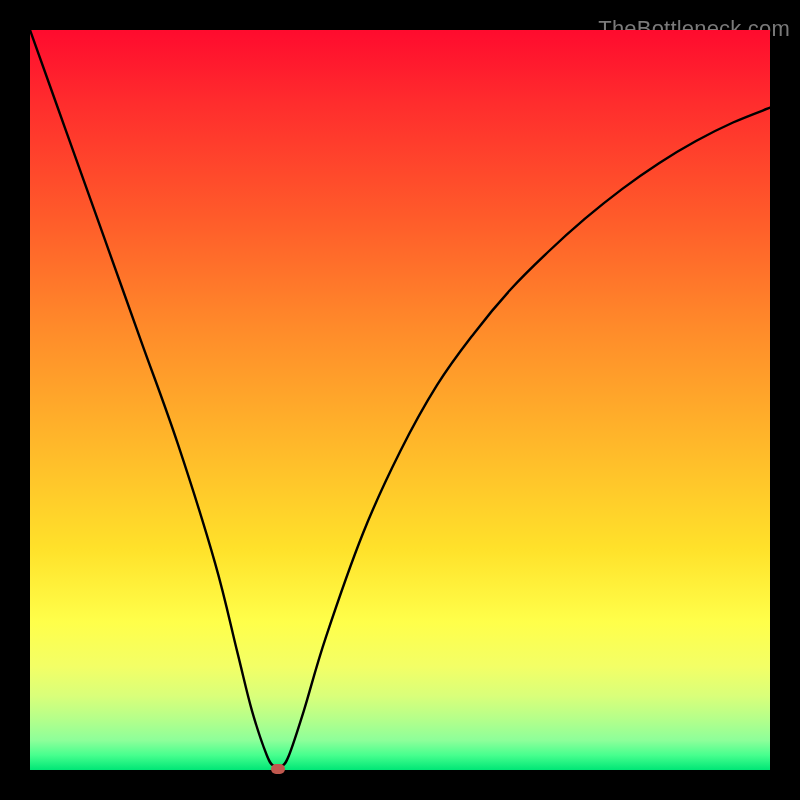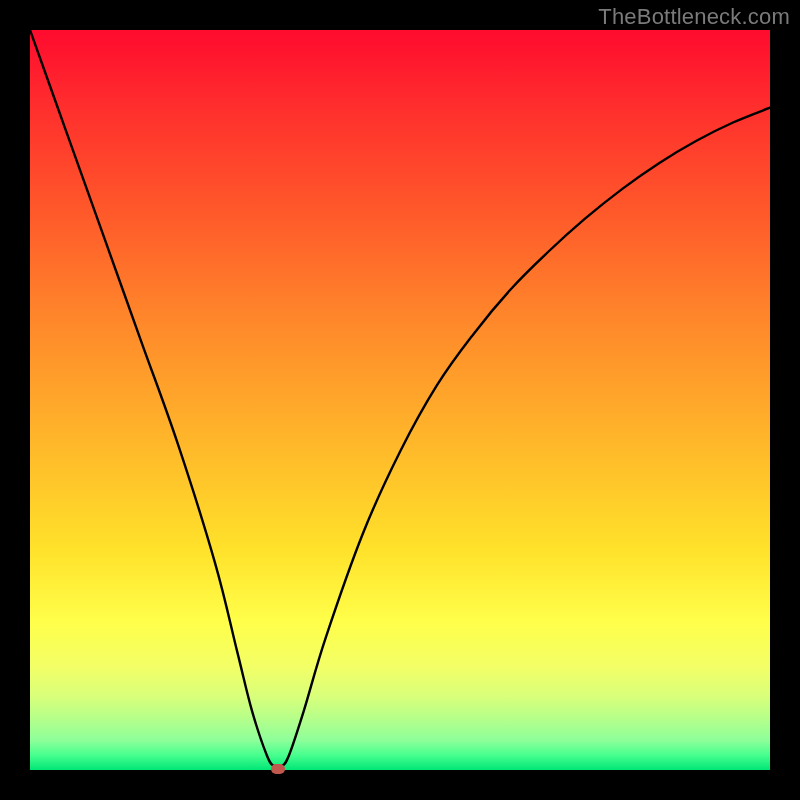--- a/index.html
+++ b/index.html
@@ -35,21 +35,21 @@
       #f3ff66 86%,
       #d9ff7a 90%,
       #b6ff8a 93%,
       #8dff9a 96%,
       #47ff8e 98%,
       #00e676 100%
     );
   }
   .watermark {
     position: absolute;
-    top: 4px;
+    top: 16px;
     right: 10px;
     color: #7a7a7a;
     font-size: 22px;
     letter-spacing: 0.2px;
     font-weight: 400;
     user-select: none;
   }
   svg.curve {
     position: absolute;
     left: 0; top: 0;

